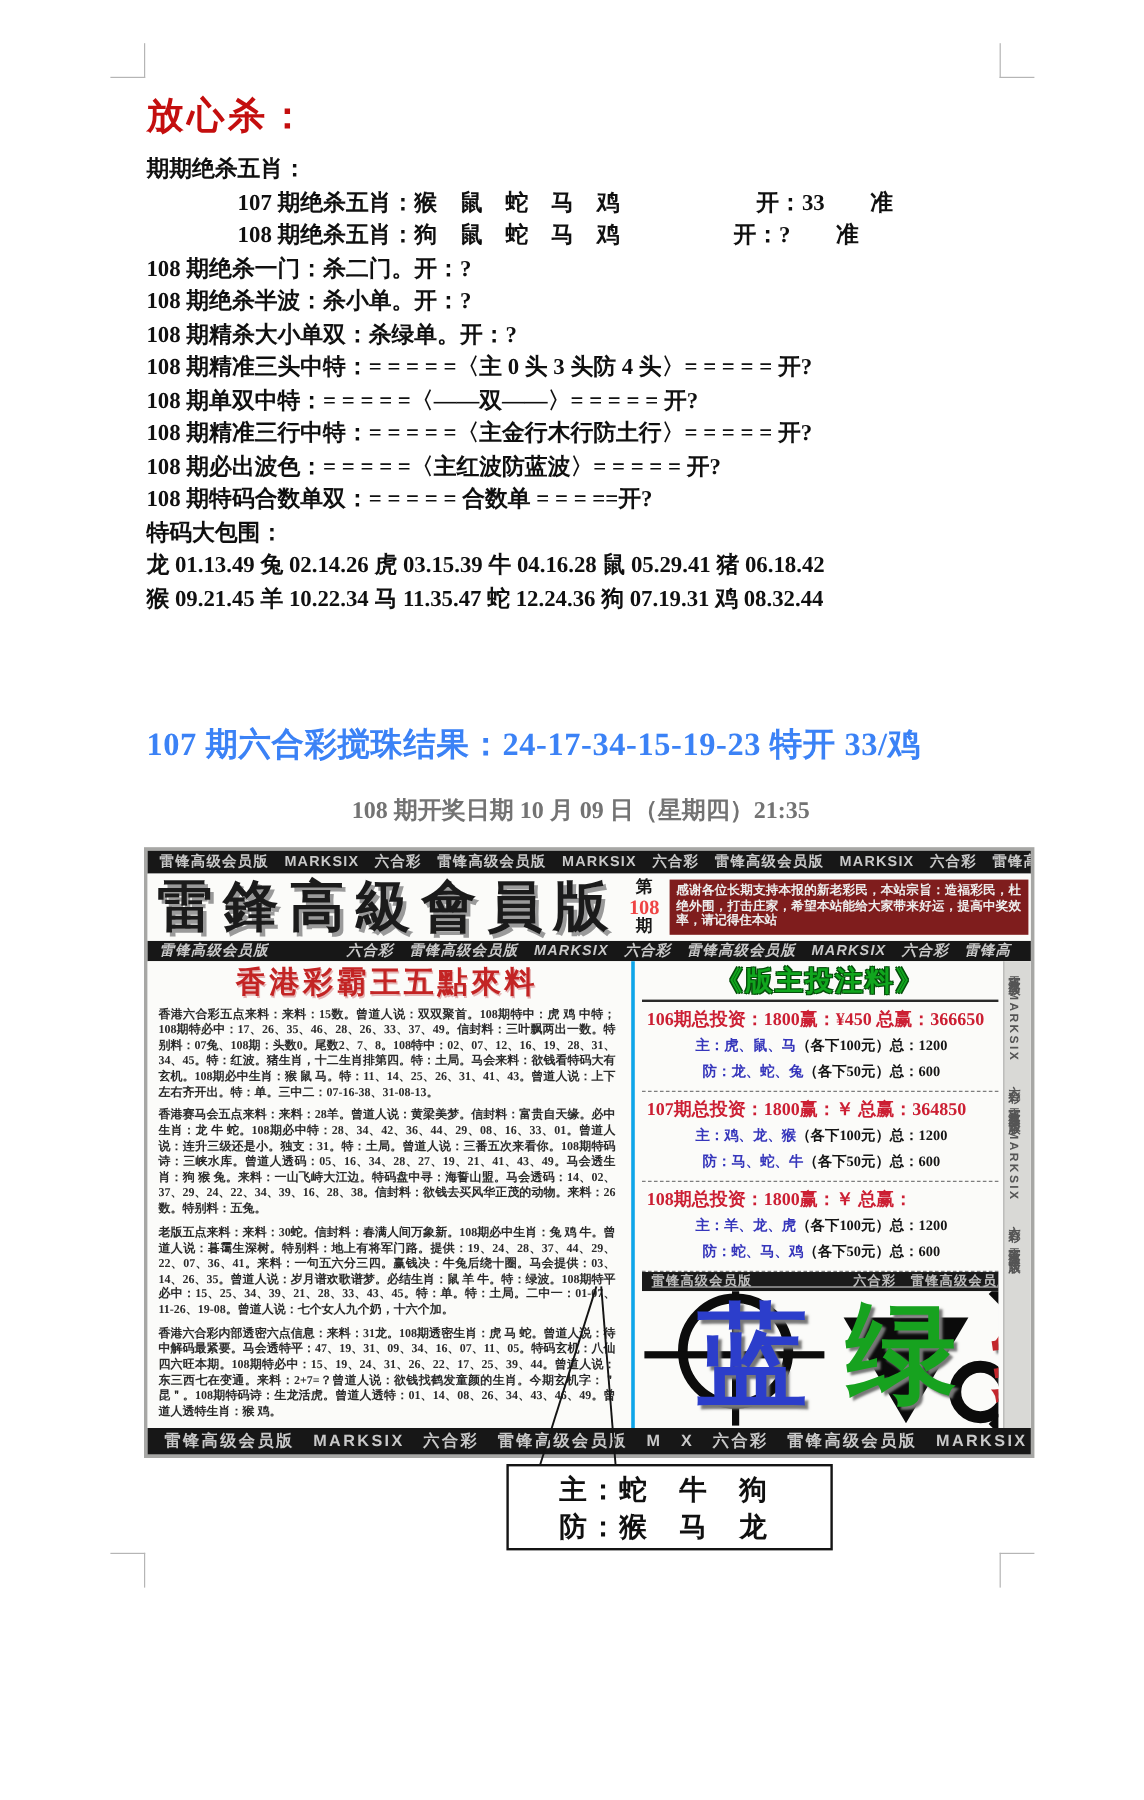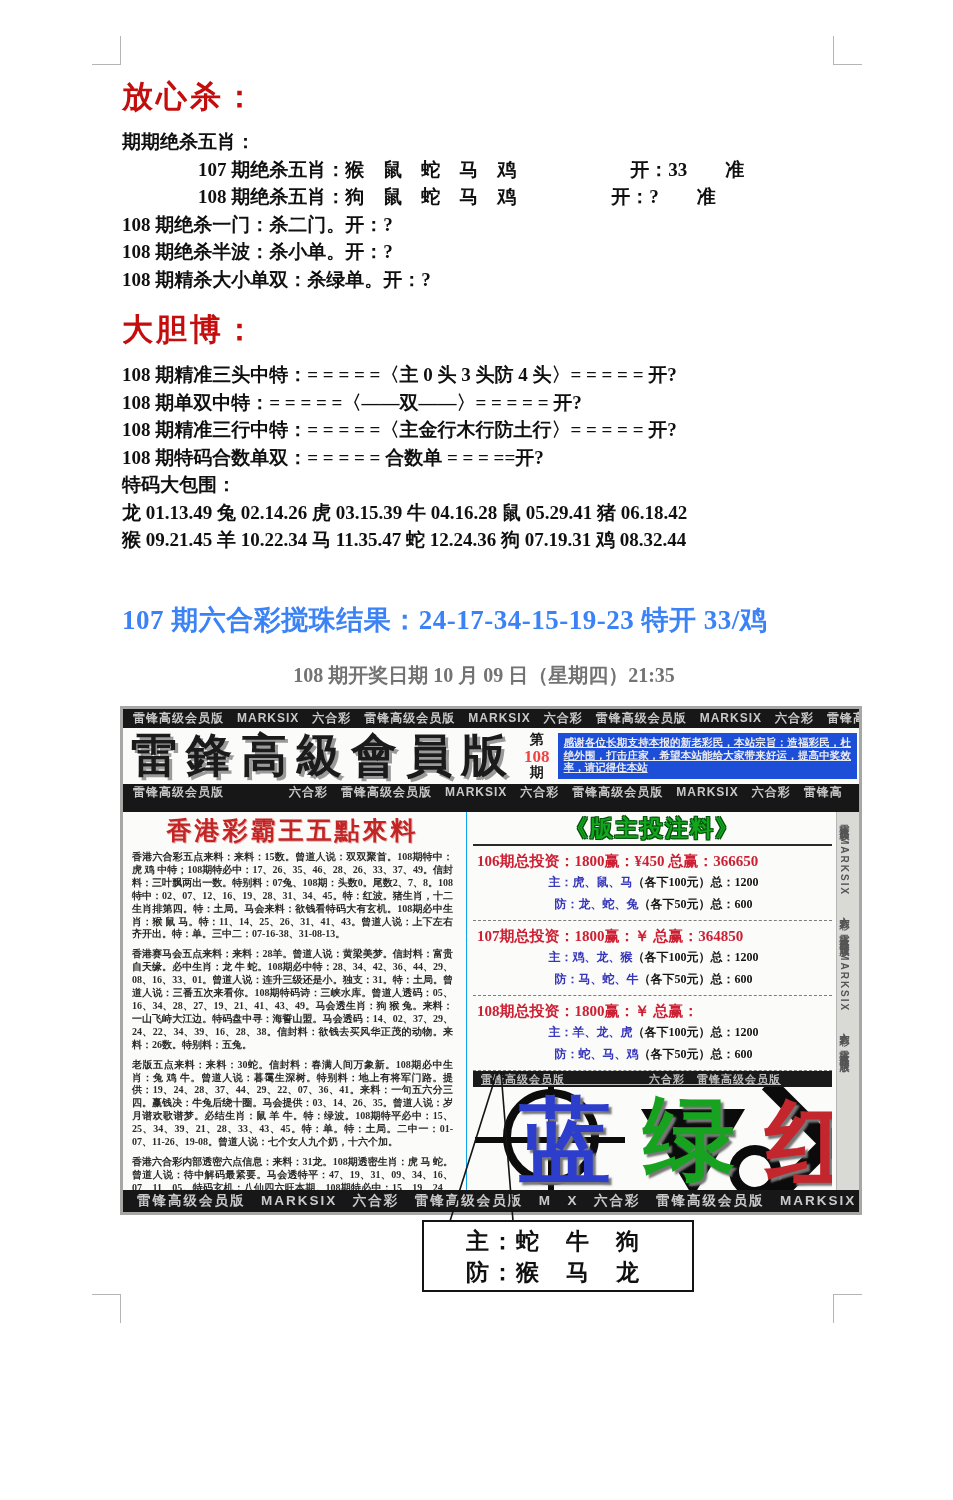--- a/index.html
+++ b/index.html
@@ -24,34 +24,34 @@
   .date-line{position:absolute;left:122px;top:662px;width:724px;text-align:center;font-size:20px;
              font-weight:bold;color:#737373;}
 
   
   .scan{position:absolute;left:120px;top:706px;width:742px;height:509px;background:#f7f7f4;
         border:3px solid #a7a7a5;box-sizing:border-box;display:flex;flex-direction:column;
         box-shadow:0 0 0 1px #d8d8d6 inset;}
   .strip{background:#171717;color:#c9c9c9;overflow:hidden;white-space:nowrap;
          font-family:"Liberation Sans","DejaVu Sans",sans-serif;font-weight:bold;}
   .strip.top{height:19px;font-size:12px;line-height:19px;letter-spacing:1px;padding-left:10px;}
-  .strip.mid{height:28px;font-size:12px;line-height:17px;letter-spacing:1px;padding-left:10px;}
+  .strip.mid{height:17px;font-size:12px;line-height:17px;letter-spacing:1px;padding-left:10px;font-style:italic;}
   .strip.bottom{height:22px;font-size:13.5px;line-height:22px;letter-spacing:2px;padding-left:14px;}
 
   .scan-header{height:56px;display:flex;align-items:center;background:#fbfbf9;position:relative;}
   .masthead{font-size:46px;font-weight:bold;letter-spacing:9px;color:#1b1b1b;line-height:54px;
             text-shadow:3px 3px 0 #9a9a9a;white-space:nowrap;padding-left:8px;}
   .issue{width:42px;text-align:center;line-height:1.05;padding-top:2px;}
   .issue .iss-ch{display:block;font-size:14px;font-weight:bold;color:#161616;}
   .issue .iss-no{display:block;font-size:17px;font-weight:bold;color:#ef4444;}
-  .notice{width:302px;background:#1d4ed8;color:#ededed;font-size:10.5px;line-height:12.6px;
-          padding:4px 6px;text-align:justify;font-weight:bold;margin-right:2px;box-sizing:border-box;text-decoration:underline;}
+  .notice{width:302px;background:#7f1d1d;color:#ededed;font-size:10.5px;line-height:12.6px;
+          padding:4px 6px;text-align:justify;font-weight:bold;margin-right:2px;box-sizing:border-box;}
 
   .scan-body{display:flex;flex:1;min-height:0;background:#fbfbf9;}
-  .left-panel{width:344px;box-sizing:border-box;padding:2px 13px 0 9px;border-right:1px solid #0ea5e9;
+  .left-panel{width:406px;box-sizing:border-box;padding:2px 13px 0 9px;border-right:3px solid #0ea5e9;
               overflow:hidden;}
   .lp-title{font-size:25px;font-weight:bold;color:#c32424;text-align:center;letter-spacing:3px;
             line-height:34px;margin:0 0 3px 0;text-shadow:1px 1px 0 #e5b7b7;}
   .lp-p{font-size:10px;line-height:12.9px;text-align:justify;margin:0 0 7px 0;color:#2b2b2b;
         font-weight:600;}
   .right-panel{flex:1;min-width:0;display:flex;flex-direction:column;padding:2px 4px 0 6px;position:relative;}
   .rp-title{font-size:23px;font-weight:bold;color:#11a61e;text-align:center;letter-spacing:2px;
             line-height:30px;margin:0;border-bottom:2px solid #2a2a2a;
             text-shadow:1px 1px 0 #054d0a,-1px -1px 0 #054d0a,1px -1px 0 #054d0a,-1px 1px 0 #054d0a;}
   .block{padding:5px 2px 5px 4px;border-bottom:1px dashed #7d7d7d;}
@@ -102,24 +102,24 @@
 
   <div class="doc">
     <div class="h-red">放心杀：</div>
     <div class="dline">期期绝杀五肖：</div>
     <div class="dline indent">107 期绝杀五肖：猴　鼠　蛇　马　鸡　　　　　　开：33　　准</div>
     <div class="dline indent">108 期绝杀五肖：狗　鼠　蛇　马　鸡　　　　　开：?　　准</div>
     <div class="dline">108 期绝杀一门：杀二门。开：?</div>
     <div class="dline">108 期绝杀半波：杀小单。开：?</div>
     <div class="dline">108 期精杀大小单双：杀绿单。开：?</div>
 
-    <div class="h-red second">大胆博：</div>
     <div class="dline">108 期精准三头中特：= = = = =〈主 0 头 3 头防 4 头〉= = = = = 开?</div>
     <div class="dline">108 期单双中特：= = = = =〈——双——〉= = = = = 开?</div>
     <div class="dline">108 期精准三行中特：= = = = =〈主金行木行防土行〉= = = = = 开?</div>
+    <div class="dline">108 期必出波色：= = = = =〈主红波防蓝波〉= = = = = 开?</div>
     <div class="dline">108 期特码合数单双：= = = = = 合数单 = = = ==开?</div>
     <div class="dline">特码大包围：</div>
     <div class="dline">龙 01.13.49 兔 02.14.26 虎 03.15.39 牛 04.16.28 鼠 05.29.41 猪 06.18.42</div>
     <div class="dline">猴 09.21.45 羊 10.22.34 马 11.35.47 蛇 12.24.36 狗 07.19.31 鸡 08.32.44</div>
   </div>
 
   <div class="result-line">107 期六合彩搅珠结果：24-17-34-15-19-23 特开 33/鸡</div>
   <div class="date-line">108 期开奖日期 10 月 09 日（星期四）21:35</div>
 
   <div class="scan">

